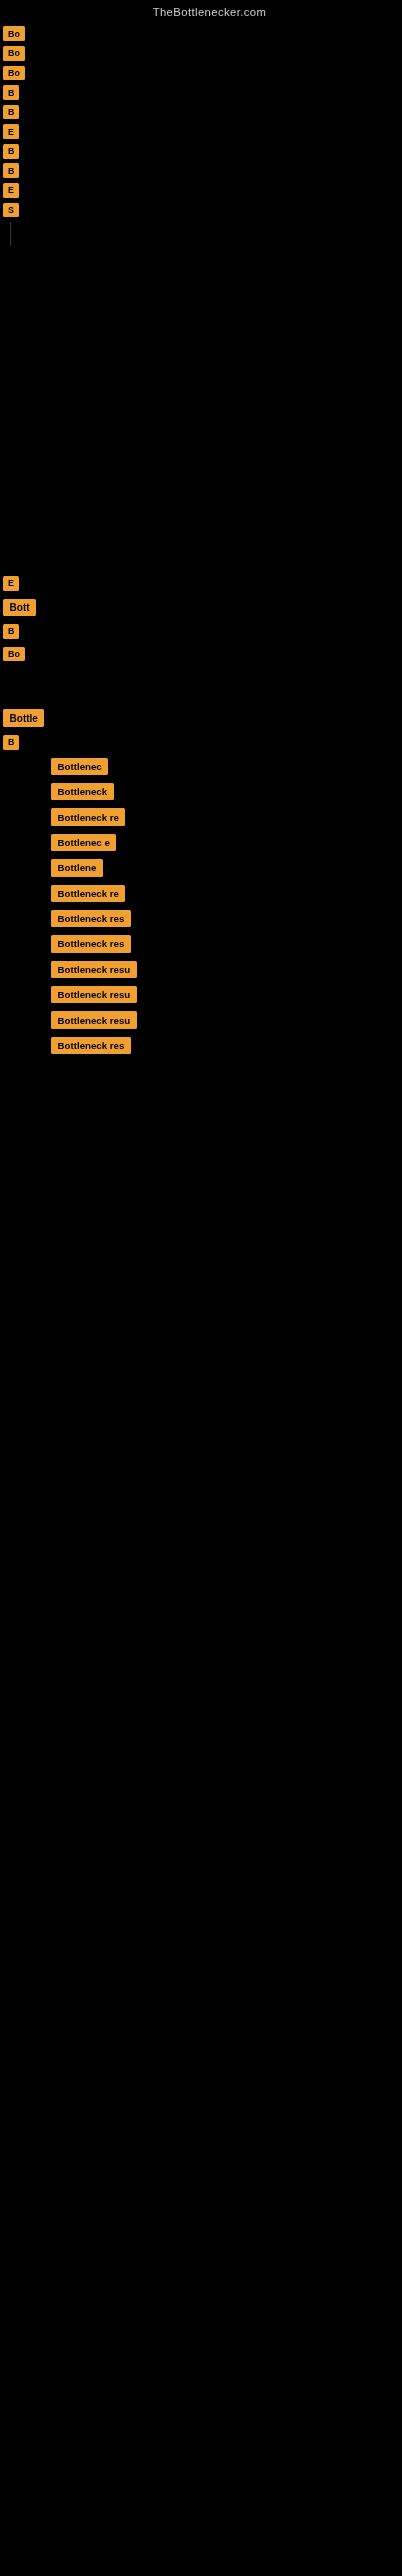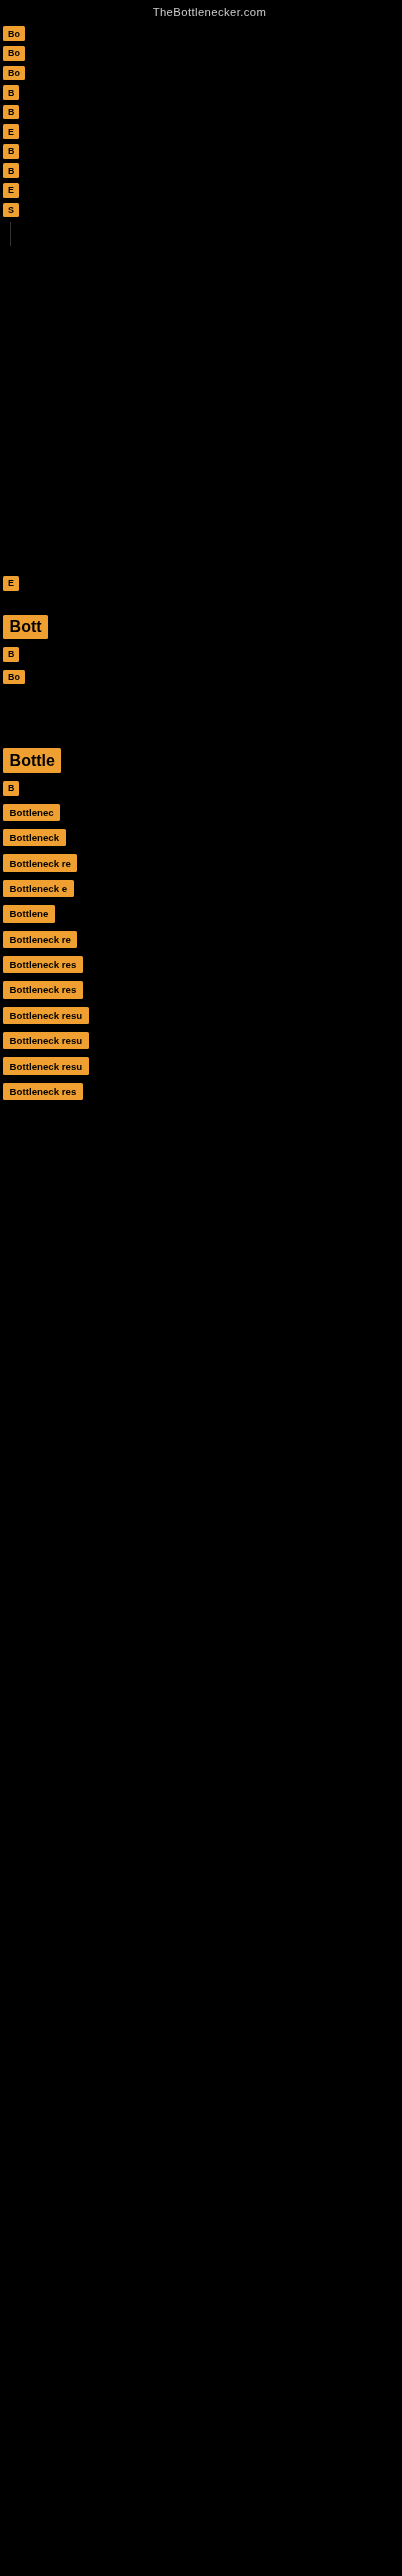--- a/index.html
+++ b/index.html
@@ -36,28 +36,28 @@
     .row {
       display: flex;
       align-items: flex-end;
       margin: 4.8px 0 4.8px 3.2px;
     }
     .row-large {
       margin: 8px 0 8px 3.2px;
     }
     .btn-wide {
       max-width: 72px;
-      font-size: 16px;
+      font-size: 10px;
       padding: 3.2px 6.4px;
-      margin-top: 16px;
     }
     .btn-wider {
       max-width: 89px;
       font-size: 9.7px;
       padding: 3.2px 6.4px;
+      margin-left: 48px;
     }
     .section-gap {
       height: 32px;
     }
     .dark-line {
       width: 0.8px;
       height: 24px;
       background: #333;
       margin-left: 6.4px;
     }
@@ -154,21 +154,21 @@
 
 <div class="row row-large">
   <span class="orange-btn btn-wider">Bottleneck</span>
 </div>
 
 <div class="row row-large">
   <span class="orange-btn btn-wider">Bottleneck re</span>
 </div>
 
 <div class="row row-large">
-  <span class="orange-btn btn-wider">Bottleneck e</span>
+  <span class="orange-btn btn-wider">Bottlenec e</span>
 </div>
 
 <div class="row row-large">
   <span class="orange-btn btn-wider">Bottlene</span>
 </div>
 
 <div class="row row-large">
   <span class="orange-btn btn-wider">Bottleneck re</span>
 </div>
 

